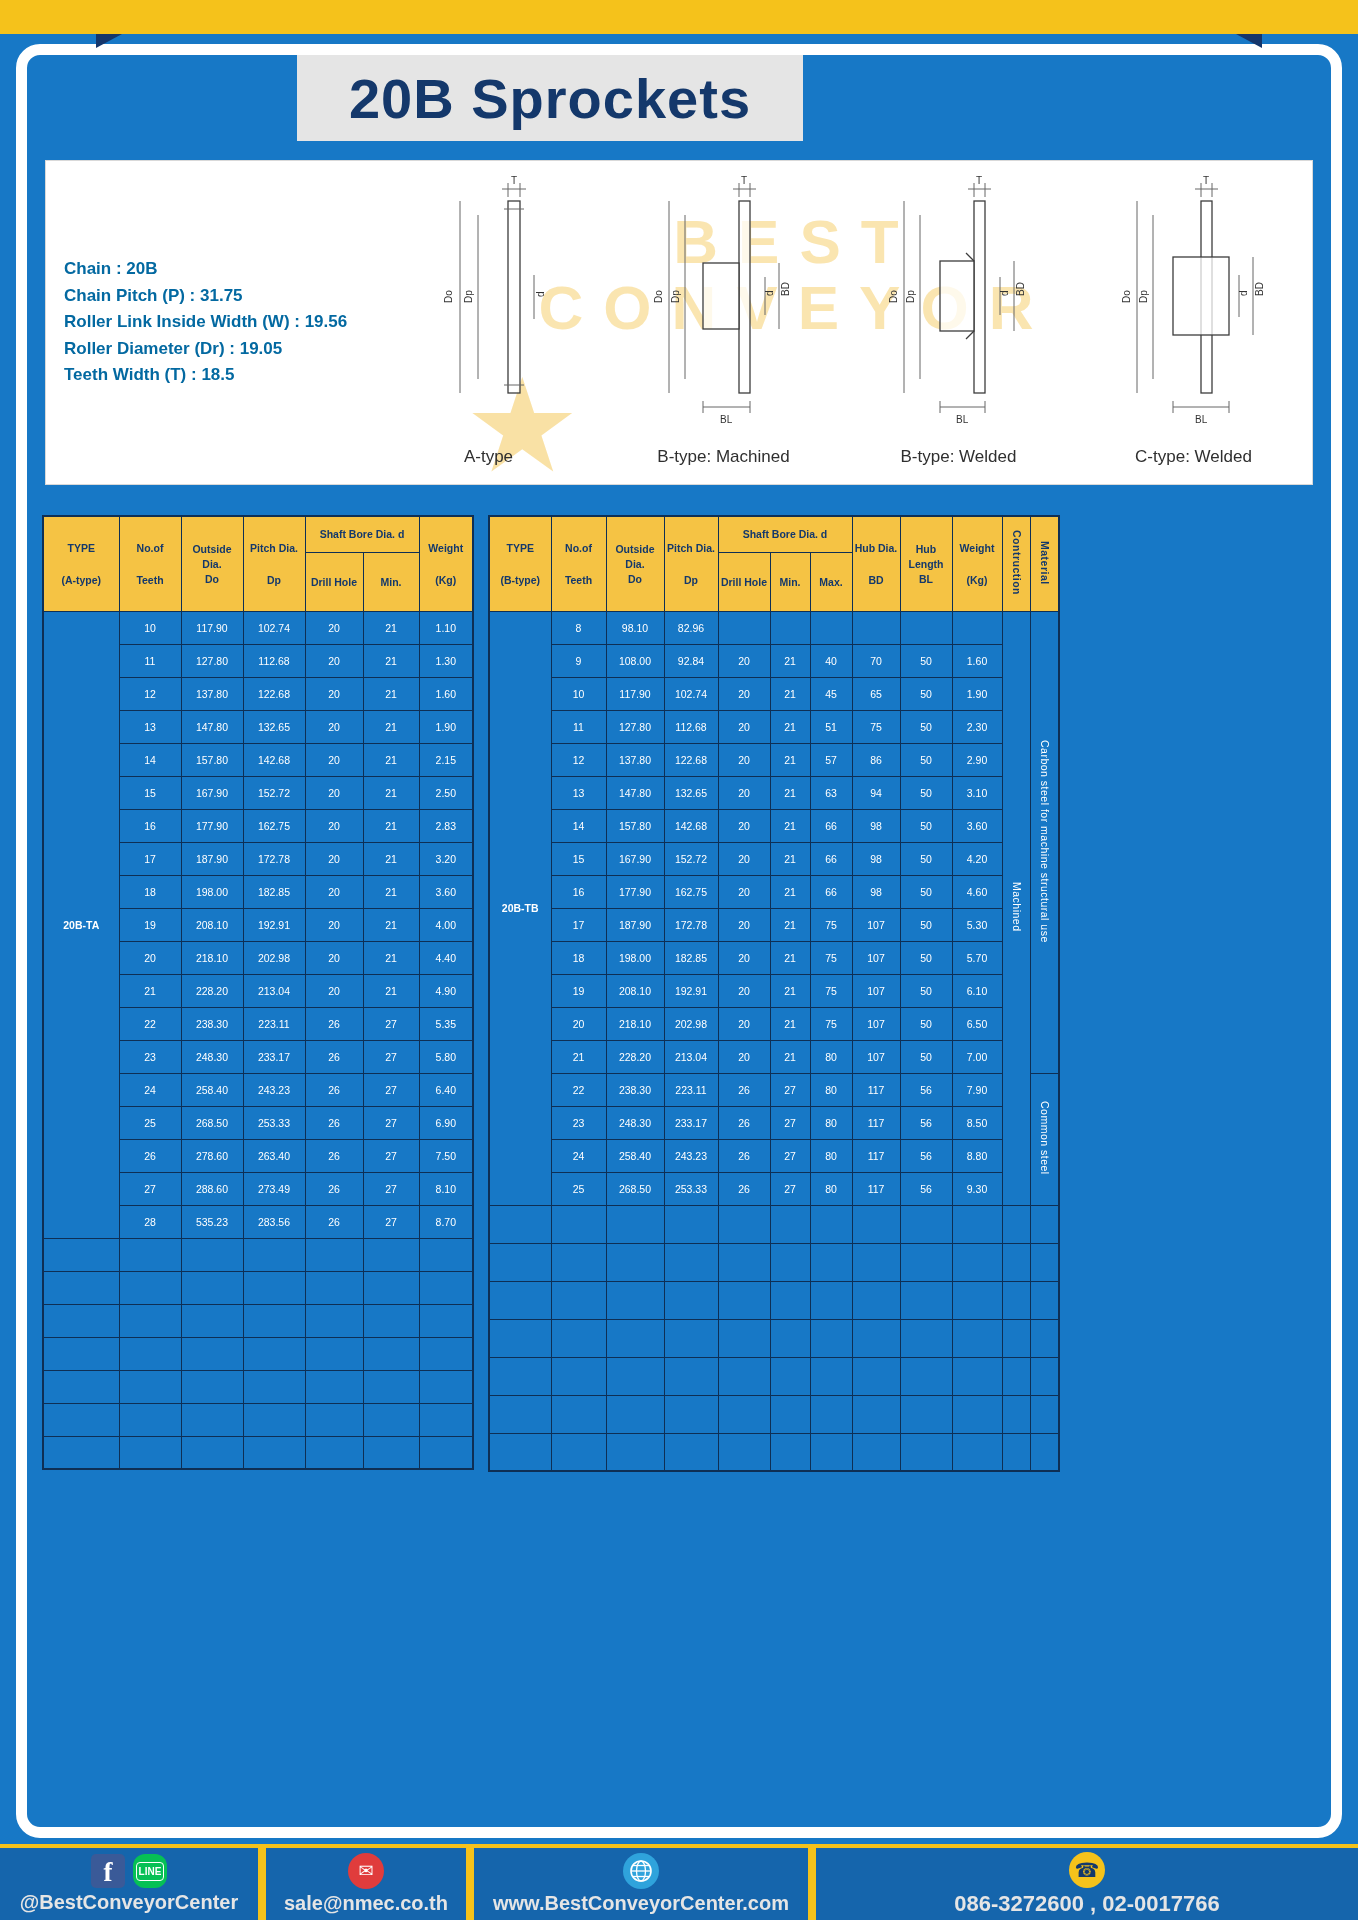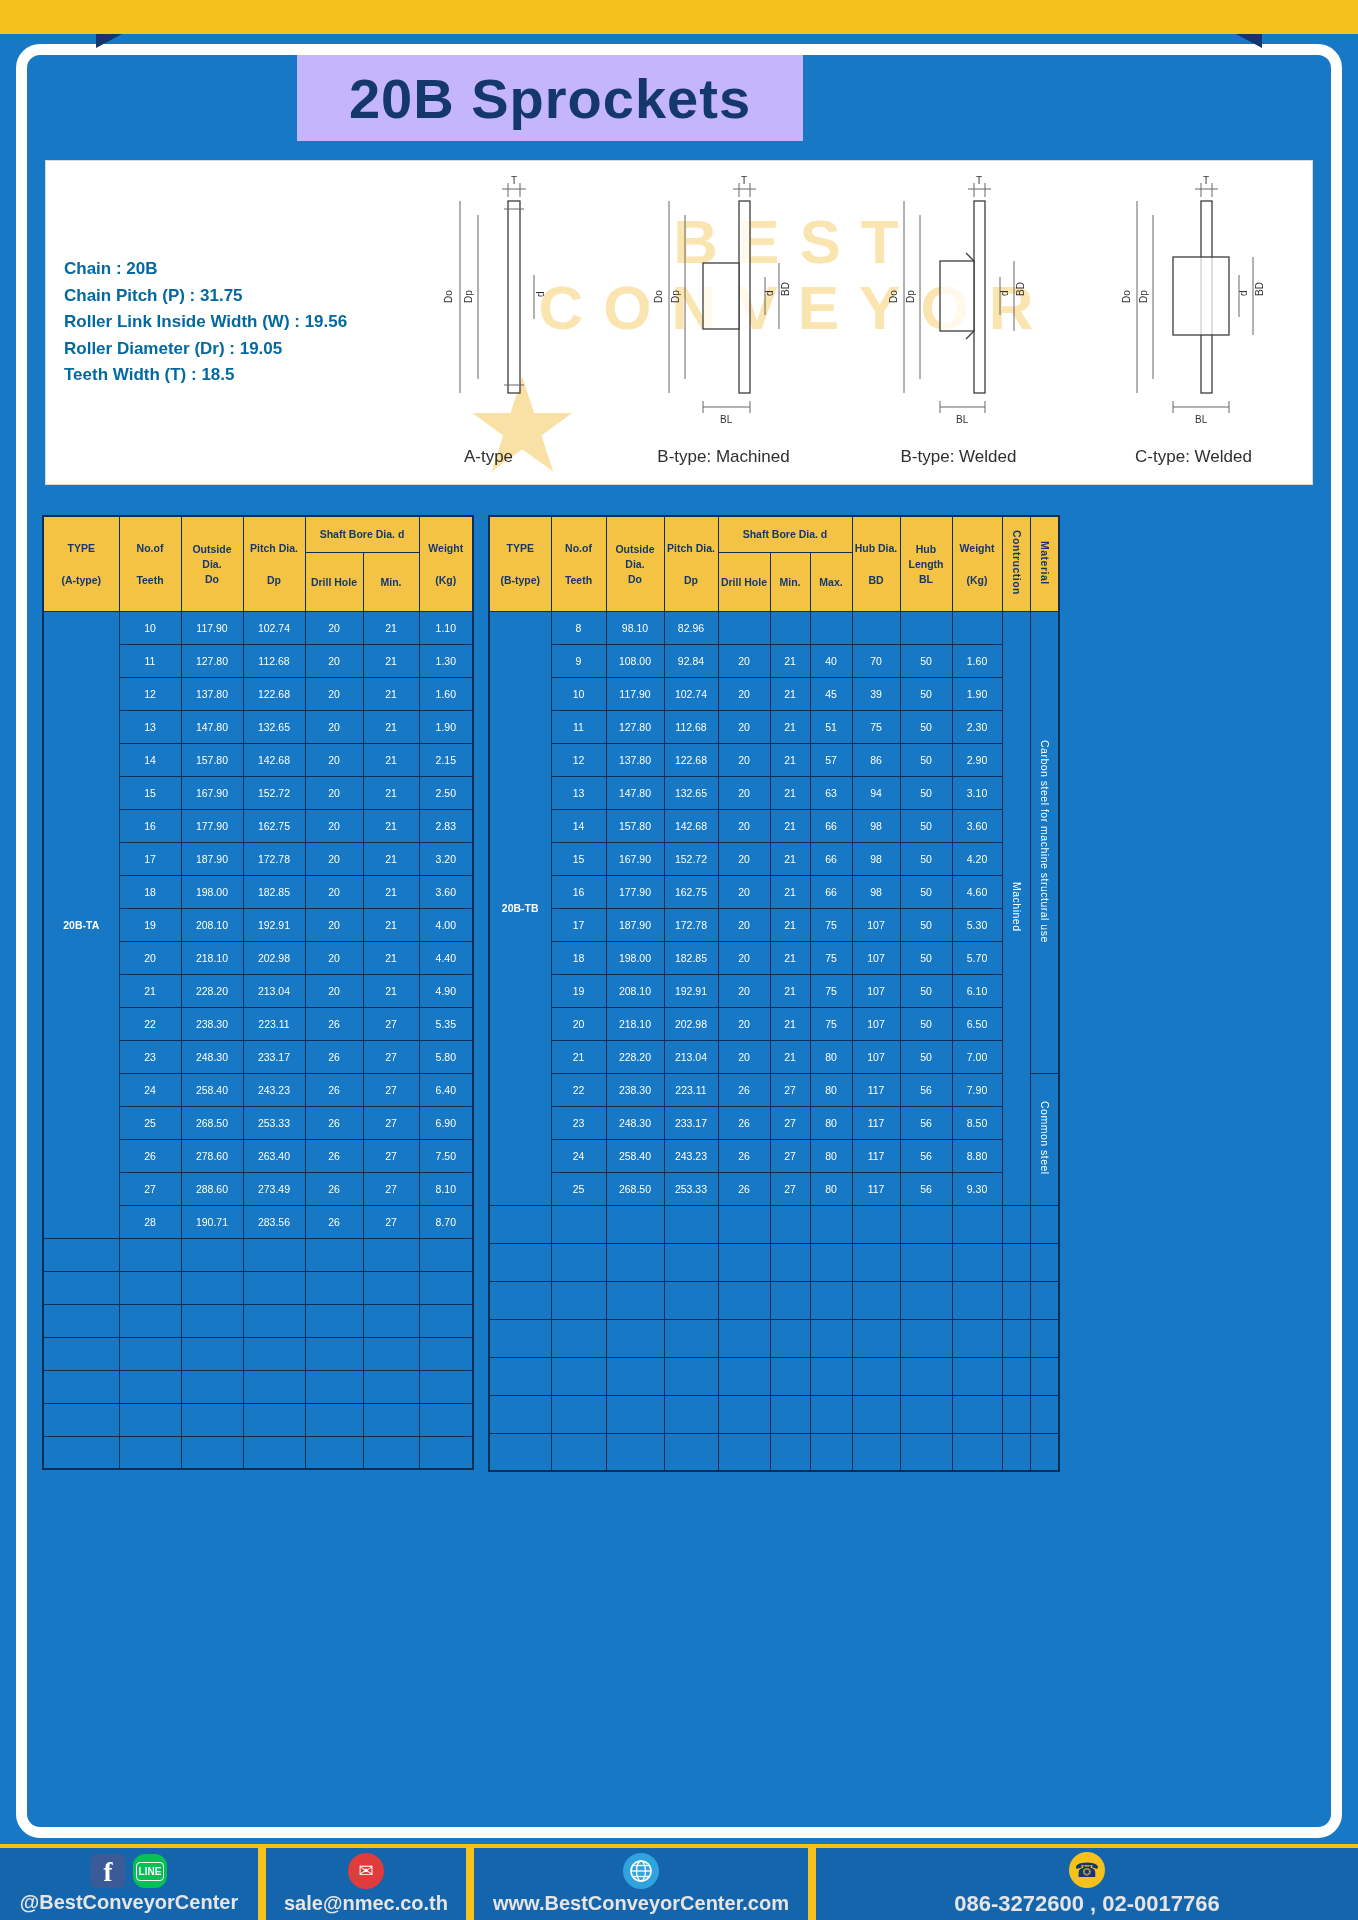--- a/index.html
+++ b/index.html
@@ -19,21 +19,21 @@
                   clip-path:polygon(0 0,100% 0,100% 100%,20px 100%); }
   .wedge { position:absolute; top:34px; width:0; height:0; border-style:solid; z-index:5; }
   .wedge.left  { left:96px;  border-width:0 0 14px 26px; border-color:transparent transparent transparent #15366B; }
   .wedge.right { right:96px; border-width:0 26px 14px 0; border-color:transparent #15366B transparent transparent; }
 
   .frame { position:absolute; left:16px; top:44px; width:1326px; height:1794px;
            border:11px solid #ffffff; border-radius:24px; z-index:1; }
 
   
   .title-banner { position:absolute; left:297px; top:55px; width:506px; height:86px;
-    background:#c4b5fd; z-index:6; display:flex; align-items:center; justify-content:center; }
+    background:#e5e5e5; z-index:6; display:flex; align-items:center; justify-content:center; }
   .title-banner h1 { font-size:56px; font-weight:bold; color:#14386B; letter-spacing:1px; }
 
   
   .spec-box { position:absolute; left:45px; top:160px; width:1268px; height:325px;
     background:#ffffff; border:1px solid #d9d9d9; z-index:4; overflow:hidden; }
   .spec-lines { position:absolute; left:18px; top:95px; z-index:3; }
   .spec-lines div { font-size:17px; font-weight:bold; color:#0369a1; line-height:26.5px; white-space:nowrap; }
 
   .watermark { position:absolute; left:430px; top:48px; width:640px; text-align:center;
     z-index:1; color:rgba(243,192,67,.42); font-weight:bold; }
@@ -400,21 +400,21 @@
         <tr>
           <td>27</td>
           <td>288.60</td>
           <td>273.49</td>
           <td>26</td>
           <td>27</td>
           <td>8.10</td>
         </tr>
         <tr>
           <td>28</td>
-          <td>190.71</td>
+          <td>535.23</td>
           <td>283.56</td>
           <td>26</td>
           <td>27</td>
           <td>8.70</td>
         </tr>
         <tr>
           <td></td>
           <td></td>
           <td></td>
           <td></td>
@@ -566,21 +566,21 @@
           <td>50</td>
           <td>1.60</td>
         </tr>
         <tr>
           <td>10</td>
           <td>117.90</td>
           <td>102.74</td>
           <td>20</td>
           <td>21</td>
           <td>45</td>
-          <td>39</td>
+          <td>65</td>
           <td>50</td>
           <td>1.90</td>
         </tr>
         <tr>
           <td>11</td>
           <td>127.80</td>
           <td>112.68</td>
           <td>20</td>
           <td>21</td>
           <td>51</td>

